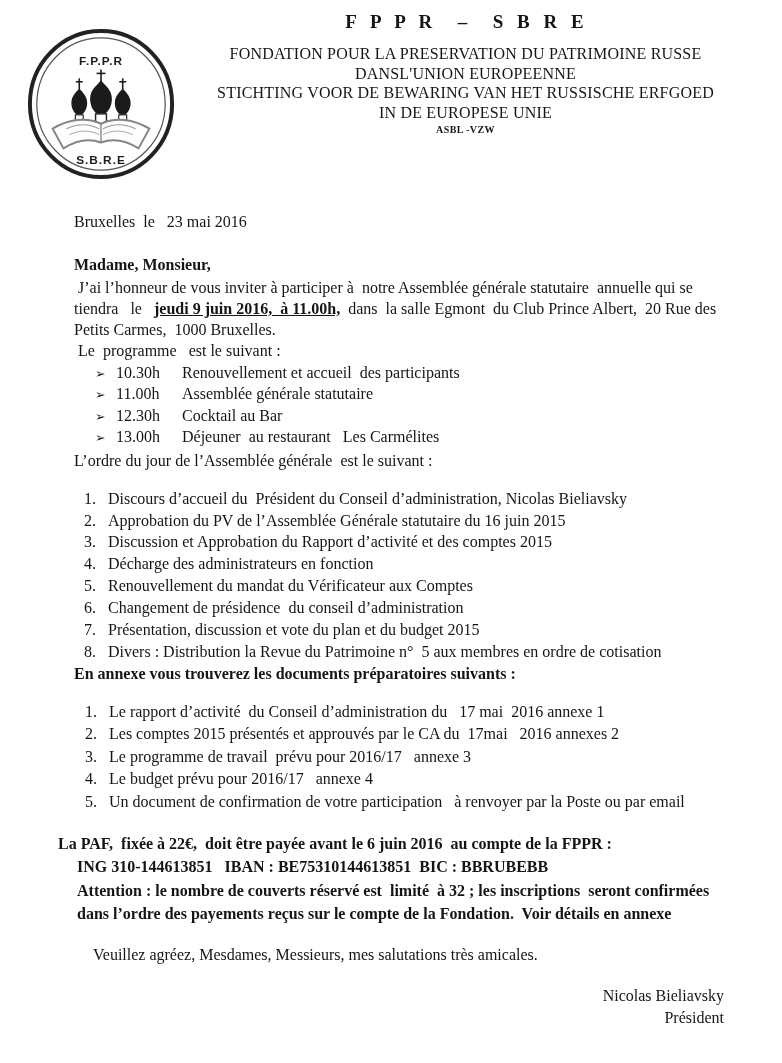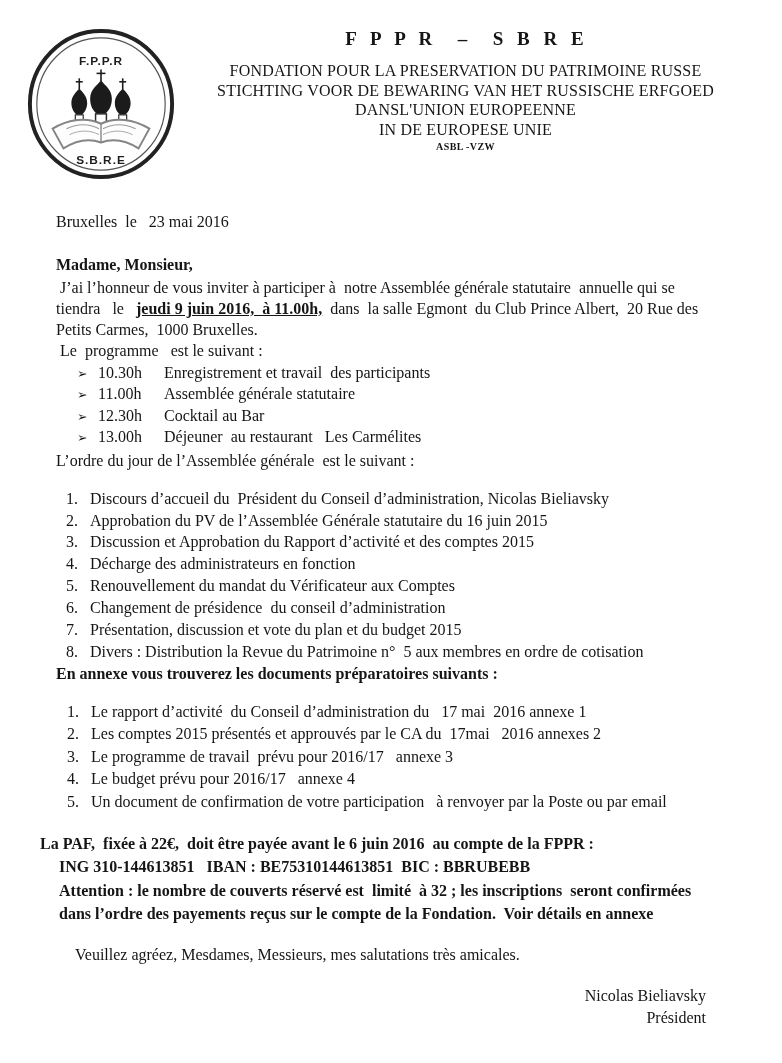--- a/index.html
+++ b/index.html
@@ -4,28 +4,28 @@
 <style>
   html, body { margin:0; padding:0; background:#ffffff; }
   .page {
     position:relative; width:782px; height:1063px; background:#ffffff;
     font-family:"Liberation Serif", serif; color:#151515; overflow:hidden;
   }
   [data-bind] { white-space:pre-wrap; }
 
   
   .logo { position:absolute; left:22px; top:26px; width:158px; height:156px; }
-  .header-text { position:absolute; left:193px; top:27px; width:545px; text-align:center; }
+  .header-text { position:absolute; left:193px; top:10px; width:545px; text-align:center; }
   .org-title { font-size:19px; font-weight:bold; letter-spacing:2px; word-spacing:5px;
                line-height:24px; margin-bottom:10px; }
   .org-sub   { font-size:16px; line-height:19.5px; letter-spacing:0.2px; }
   .org-legal { font-size:10px; font-weight:bold; letter-spacing:0.4px; margin-top:2px; }
 
   
-  .content { position:absolute; left:56px; top:211px; width:650px;
+  .content { position:absolute; left:74px; top:211px; width:650px;
              font-size:16px; line-height:21px; }
   .salutation { margin-top:22px; font-weight:bold; }
   .intro { margin-top:2px; }
   .hl { font-weight:bold; text-decoration:underline; }
   .prog-list { margin-top:2px; }
   .prog-item { line-height:20.4px; padding-left:21px; }
   .bullet { display:inline-block; width:21px; font-family:"DejaVu Sans", sans-serif;
             font-size:12.5px; color:#1a1a1a; }
   .ptime  { display:inline-block; width:66px; }
   .agenda-intro { margin-top:1px; }
@@ -73,39 +73,39 @@
         <path d="M115,104 C103,98.5 92,99 82,104" stroke="#9a9a9a" stroke-width="1.1" fill="none"></path>
         <path d="M48,110 C59,105 69,105.5 78,110" stroke="#a8a8a8" stroke-width="1" fill="none"></path>
         <path d="M112,110 C101,105 91,105.5 82,110" stroke="#a8a8a8" stroke-width="1" fill="none"></path>
       </g>
       <text data-bind="logo.bottom" x="80" y="140" text-anchor="middle" font-family="Liberation Sans, sans-serif" font-size="12" font-weight="bold" letter-spacing="1" fill="#1c1c1c">S.B.R.E</text>
     </svg>
 
     <div class="header-text">
       <div class="org-title" data-bind="header.title">F P P R  –  S B R E</div>
       <div class="org-sub" data-bind="header.subtitle_lines.0">FONDATION POUR LA PRESERVATION DU PATRIMOINE RUSSE</div>
+      <div class="org-sub" data-bind="header.subtitle_lines.1">DANSL'UNION EUROPEENNE</div>
       <div class="org-sub" data-bind="header.subtitle_lines.2">STICHTING VOOR DE BEWARING VAN HET RUSSISCHE ERFGOED</div>
-      <div class="org-sub" data-bind="header.subtitle_lines.1">DANSL'UNION EUROPEENNE</div>
       <div class="org-sub" data-bind="header.subtitle_lines.3">IN DE EUROPESE UNIE</div>
       <div class="org-legal" data-bind="header.legal_form">ASBL -VZW</div>
     </div>
   </div>
 
   <div class="content">
 
     <div class="dateline" data-bind="letter.dateline">Bruxelles  le   23 mai 2016</div>
 
     <div class="salutation" data-bind="letter.salutation">Madame, Monsieur,</div>
 
     <div class="intro"><span data-bind="letter.intro.before"> J’ai l’honneur de vous inviter à participer à  notre Assemblée générale statutaire  annuelle qui se tiendra   le   </span><span class="hl" data-bind="letter.intro.highlight">jeudi 9 juin 2016,  à 11.00h,</span><span data-bind="letter.intro.after">  dans  la salle Egmont  du Club Prince Albert,  20 Rue des Petits Carmes,  1000 Bruxelles.</span></div>
 
     <div class="program-intro" data-bind="letter.program.intro"> Le  programme   est le suivant :</div>
 
     <div class="prog-list">
-      <div class="prog-item"><span class="bullet" data-bind="letter.program.bullet">➢</span><span class="ptime" data-bind="letter.program.items.0.time">10.30h</span><span data-bind="letter.program.items.0.label">Enregistrement et travail  des participants</span></div>
+      <div class="prog-item"><span class="bullet" data-bind="letter.program.bullet">➢</span><span class="ptime" data-bind="letter.program.items.0.time">10.30h</span><span data-bind="letter.program.items.0.label">Renouvellement et accueil  des participants</span></div>
       <div class="prog-item"><span class="bullet" data-bind="letter.program.bullet">➢</span><span class="ptime" data-bind="letter.program.items.1.time">11.00h</span><span data-bind="letter.program.items.1.label">Assemblée générale statutaire</span></div>
       <div class="prog-item"><span class="bullet" data-bind="letter.program.bullet">➢</span><span class="ptime" data-bind="letter.program.items.2.time">12.30h</span><span data-bind="letter.program.items.2.label">Cocktail au Bar</span></div>
       <div class="prog-item"><span class="bullet" data-bind="letter.program.bullet">➢</span><span class="ptime" data-bind="letter.program.items.3.time">13.00h</span><span data-bind="letter.program.items.3.label">Déjeuner  au restaurant   Les Carmélites</span></div>
     </div>
 
     <div class="agenda-intro" data-bind="letter.agenda.intro">L’ordre du jour de l’Assemblée générale  est le suivant :</div>
 
     <div class="num-list agenda">
       <div class="item"><span class="num" data-bind="letter.agenda.items.0.num">1.</span><span data-bind="letter.agenda.items.0.text">Discours d’accueil du  Président du Conseil d’administration, Nicolas Bieliavsky</span></div>
       <div class="item"><span class="num" data-bind="letter.agenda.items.1.num">2.</span><span data-bind="letter.agenda.items.1.text">Approbation du PV de l’Assemblée Générale statutaire du 16 juin 2015</span></div>

